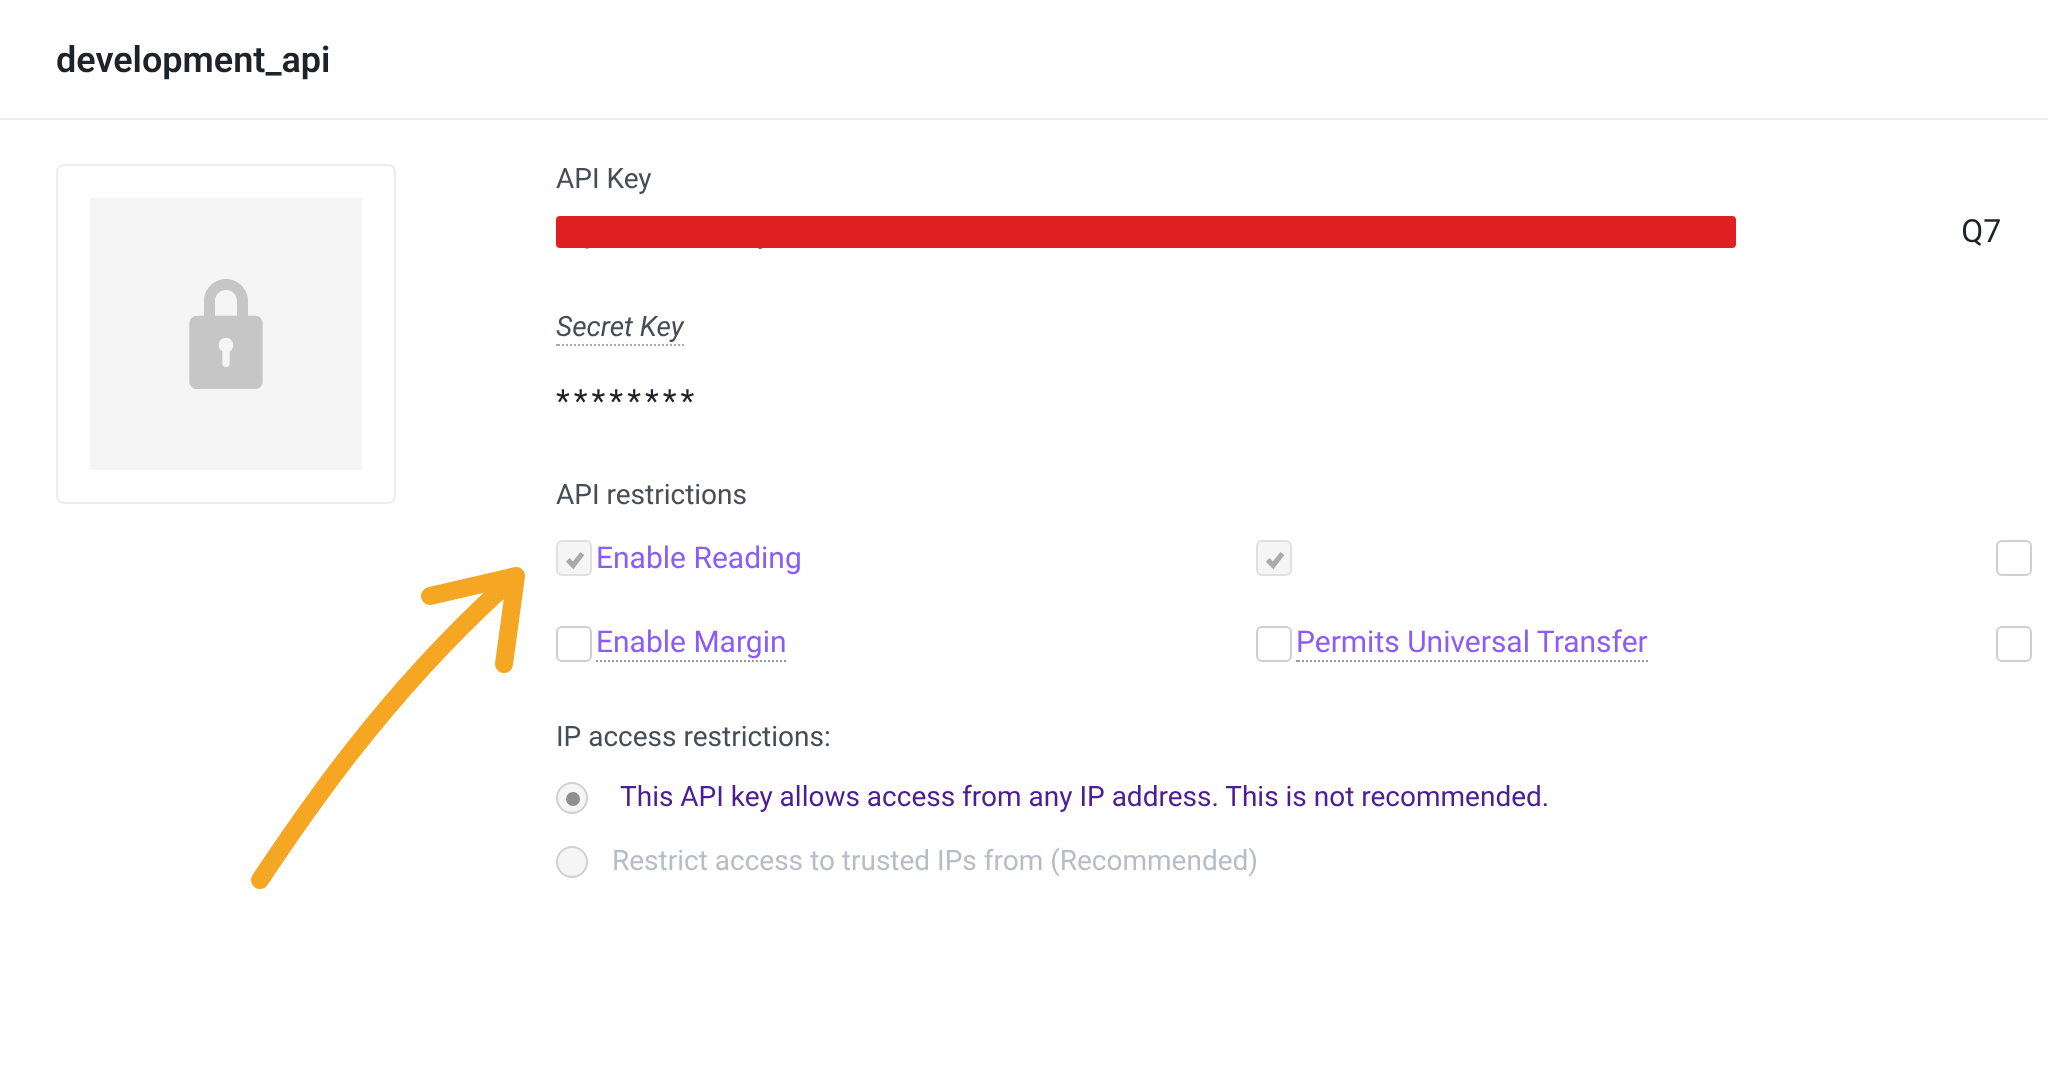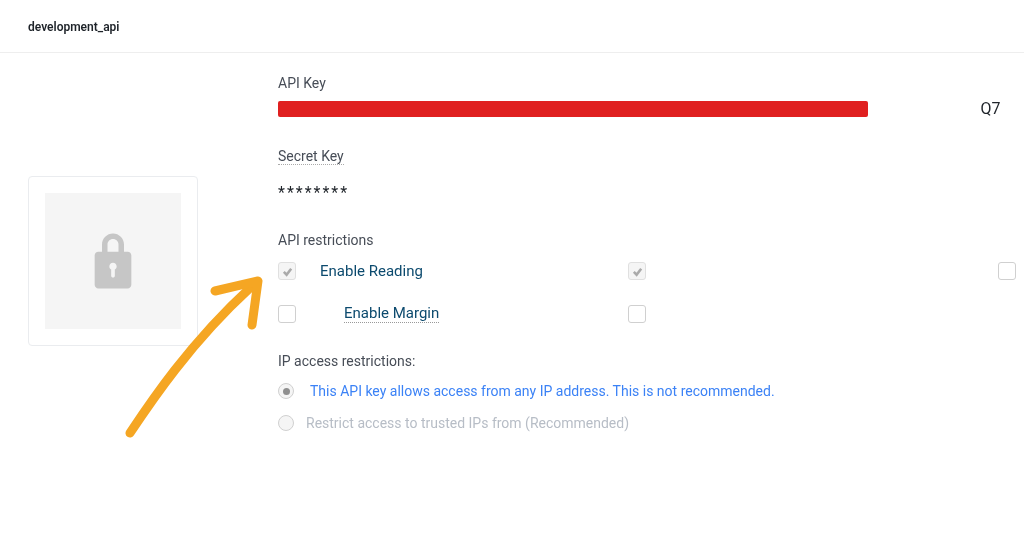--- a/index.html
+++ b/index.html
@@ -10,29 +10,28 @@
     width: 1024px;
     height: 534px;
     overflow: hidden;
     position: relative;
   }
   .header {
     padding: 20px 28px 18px 28px;
     border-bottom: 1px solid #eee;
   }
   .header h1 {
-    font-size: 12px;
+    font-size: 18px;
     font-weight: 600;
     color: #1e2329;
   }
   .content {
     display: flex;
     padding: 22px 28px 0 28px;
     position: relative;
-    align-items: center;
   }
   .icon-card {
     width: 170px;
     height: 170px;
     border: 1px solid #eaecef;
     border-radius: 4px;
     padding: 16px;
     flex-shrink: 0;
   }
   .icon-inner {
@@ -50,20 +49,21 @@
     position: relative;
   }
   .field-label {
     font-size: 14px;
     color: #474d57;
     margin-bottom: 8px;
   }
   .underline-label {
     border-bottom: 1px dotted #aaa;
     display: inline-block;
+    font-style: italic;
   }
   .api-key-row {
     display: flex;
     align-items: center;
     position: relative;
     margin-bottom: 28px;
   }
   .api-key-value {
     font-size: 16px;
     color: #1e2329;
@@ -94,42 +94,42 @@
   .restrictions {
     display: grid;
     grid-template-columns: 350px 370px 80px;
     row-gap: 24px;
     margin-bottom: 30px;
     overflow: hidden;
   }
   .chk {
     display: flex;
     align-items: center;
-    gap: 24px;
+    gap: 2px;
     font-size: 15px;
-    color: #0c4a6e;
+    color: #8b5cf6;
     white-space: nowrap;
   }
   .chk .box {
     width: 18px;
     height: 18px;
     border: 1px solid #d0d0d0;
     border-radius: 3px;
     background: #fff;
     display: flex;
     align-items: center;
     justify-content: center;
     flex-shrink: 0;
   }
   .chk .box.filled {
     background: #f5f5f5;
     border-color: #e0e0e0;
   }
   .chk .box.filled svg { width: 11px; height: 11px; stroke: #aaa; stroke-width: 2.8; fill: none; }
-  .dotted-text { border-bottom: 1px dotted #999; margin-left: 24px; }
+  .dotted-text { border-bottom: 1px dotted #999; }
   .ip-section .section-label { margin-bottom: 14px; }
   .radio-row {
     display: flex;
     align-items: center;
     gap: 12px;
     font-size: 14px;
     color: #b7bdc6;
     margin-bottom: 16px;
   }
   .radio {
@@ -144,21 +144,21 @@
     flex-shrink: 0;
   }
   .radio.selected::after {
     content: "";
     width: 7px;
     height: 7px;
     border-radius: 50%;
     background: #8f8f8f;
   }
   .warning {
-    color: #3b82f6;
+    color: #4c1d95;
     font-size: 14px;
     margin-left: 4px;
   }
   
   .arrow-anno {
     position: absolute;
     left: 110px;
     top: 200px;
     pointer-events: none;
     z-index: 5;
@@ -215,20 +215,24 @@
               <polyline points="2,6.5 5,9.5 10,3"></polyline>
             </svg>
           </span>
         </div>
         <div class="chk">
           <span class="box"></span>
         </div>
         <div class="chk">
           <span class="box"></span>
           <span class="dotted-text">Enable Margin</span>
+        </div>
+        <div class="chk">
+          <span class="box"></span>
+          <span class="dotted-text">Permits Universal Transfer</span>
         </div>
         <div class="chk">
           <span class="box"></span>
         </div>
       </div>
 
     <div class="ip-section">
       <div class="section-label">IP access restrictions:</div>
       <div id="ip-options">
           <div class="radio-row">

